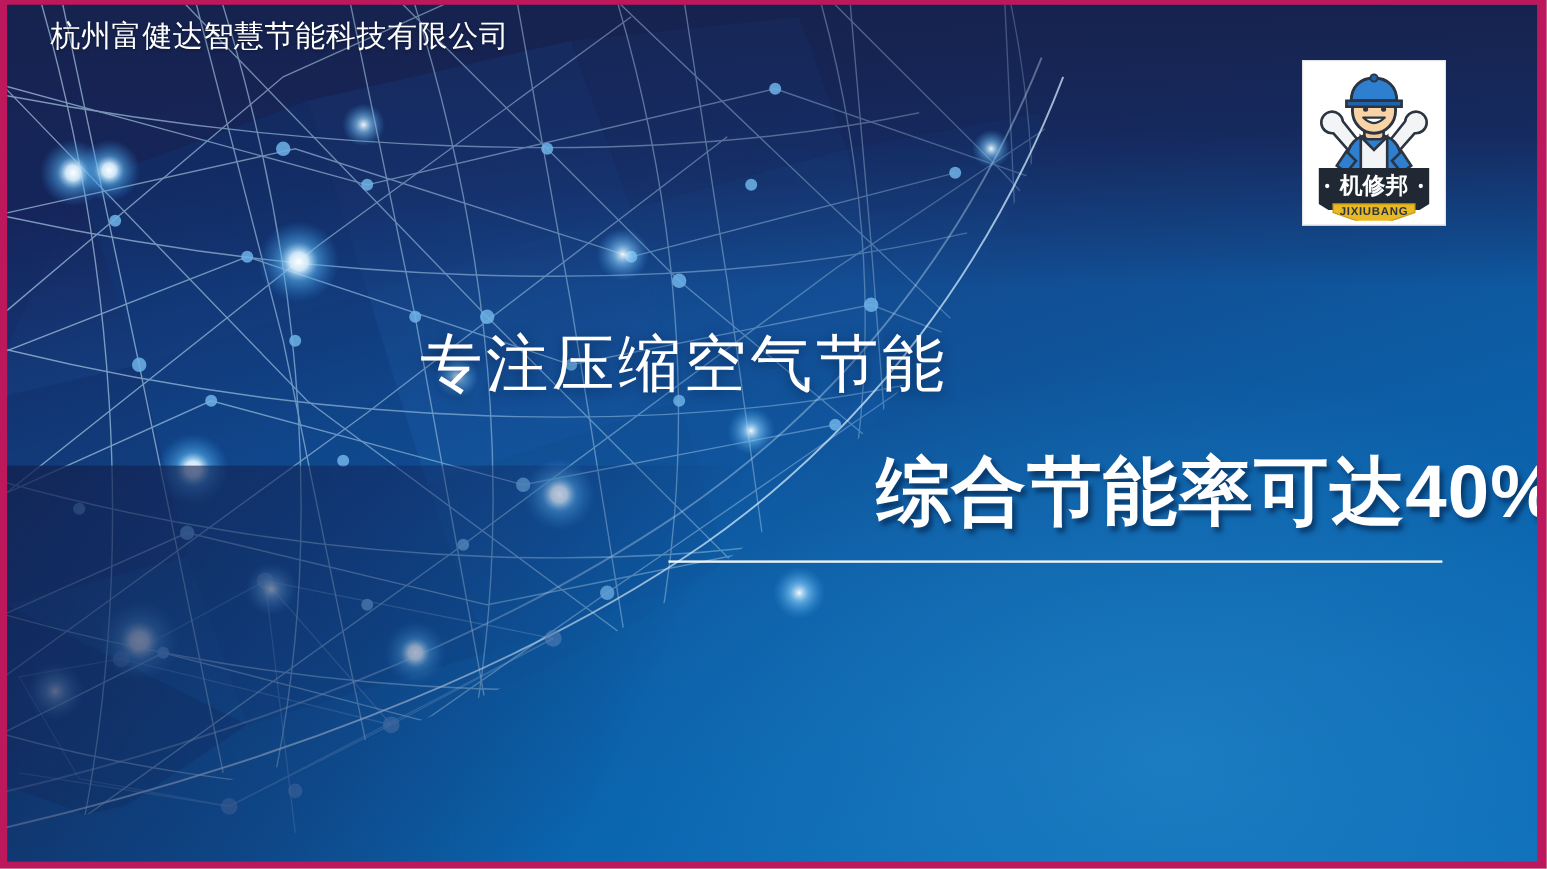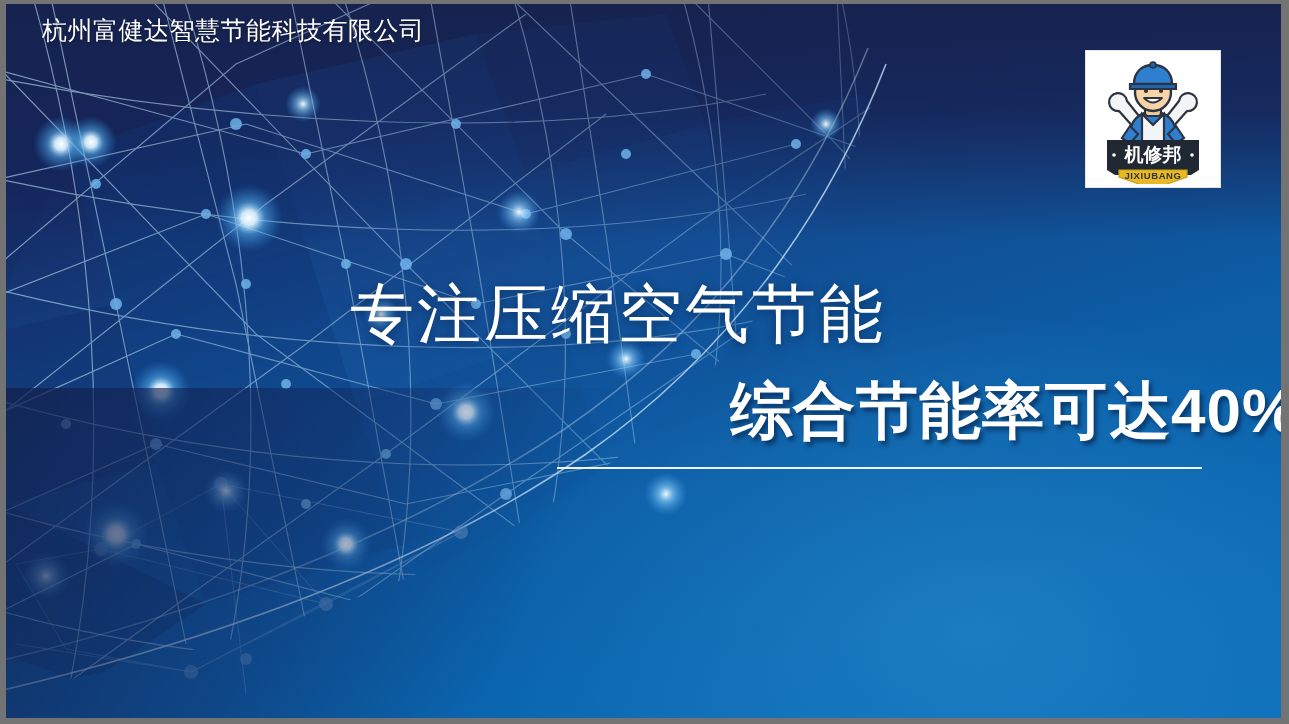--- a/index.html
+++ b/index.html
@@ -7,21 +7,21 @@
     font-family:"Liberation Sans", sans-serif;
     -webkit-font-smoothing:antialiased;
   }
 
   
   .screenshot{
     position:relative;
     width:1289px;
     height:724px;
     overflow:hidden;
-    background:#737373;      
+    background:#be185d;      
   }
 
   
   .banner{
     position:absolute;
     left:6px; top:4px;
     width:1275px; height:714px;
     overflow:hidden;
     background:
       
@@ -60,21 +60,21 @@
     color:#ffffff;
     font-weight:400;
     text-shadow:0 1px 3px rgba(0,0,0,.45);
     white-space:nowrap;
   }
 
   
   .logo-card{
     position:absolute;
     left:1079px; top:46px;
-    width:136px; height:138px;
+    width:120px; height:138px;
     background:#ffffff;
     border:1px solid #e3e3e3;
     box-sizing:border-box;
     display:flex; align-items:center; justify-content:center;
     overflow:hidden;
   }
   .logo-card svg{display:block;}
 
   
   .tagline{
@@ -84,22 +84,22 @@
     letter-spacing:1px;
     color:#7fc9ef;
     white-space:nowrap;
     text-shadow:0 1px 3px rgba(0,20,50,.5);
   }
 
   
   .headline-1{
     position:absolute;
     left:344px; top:278px;
-    font-family:Liberation Sans, sans-serif;
-    font-size:64px;
+    font-family:Liberation Mono, monospace;
+    font-size:52px;
     line-height:1;
     letter-spacing:3px;
     color:#ffffff;
     white-space:nowrap;
     text-shadow:0 2px 10px rgba(0,25,60,.55);
   }
 
   
   .headline-2{
     position:absolute;

